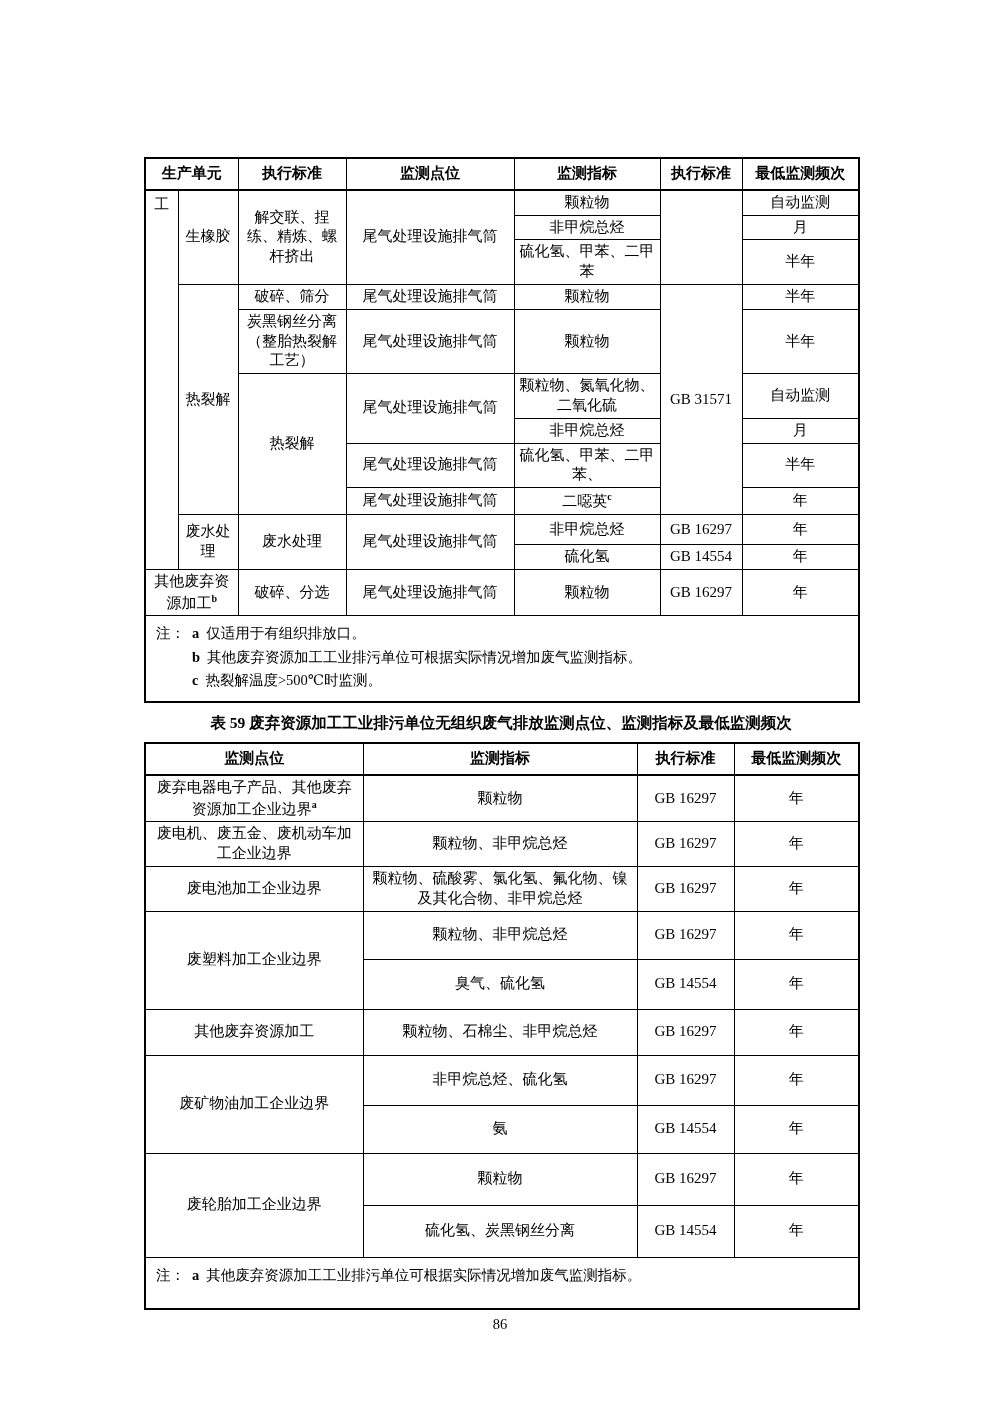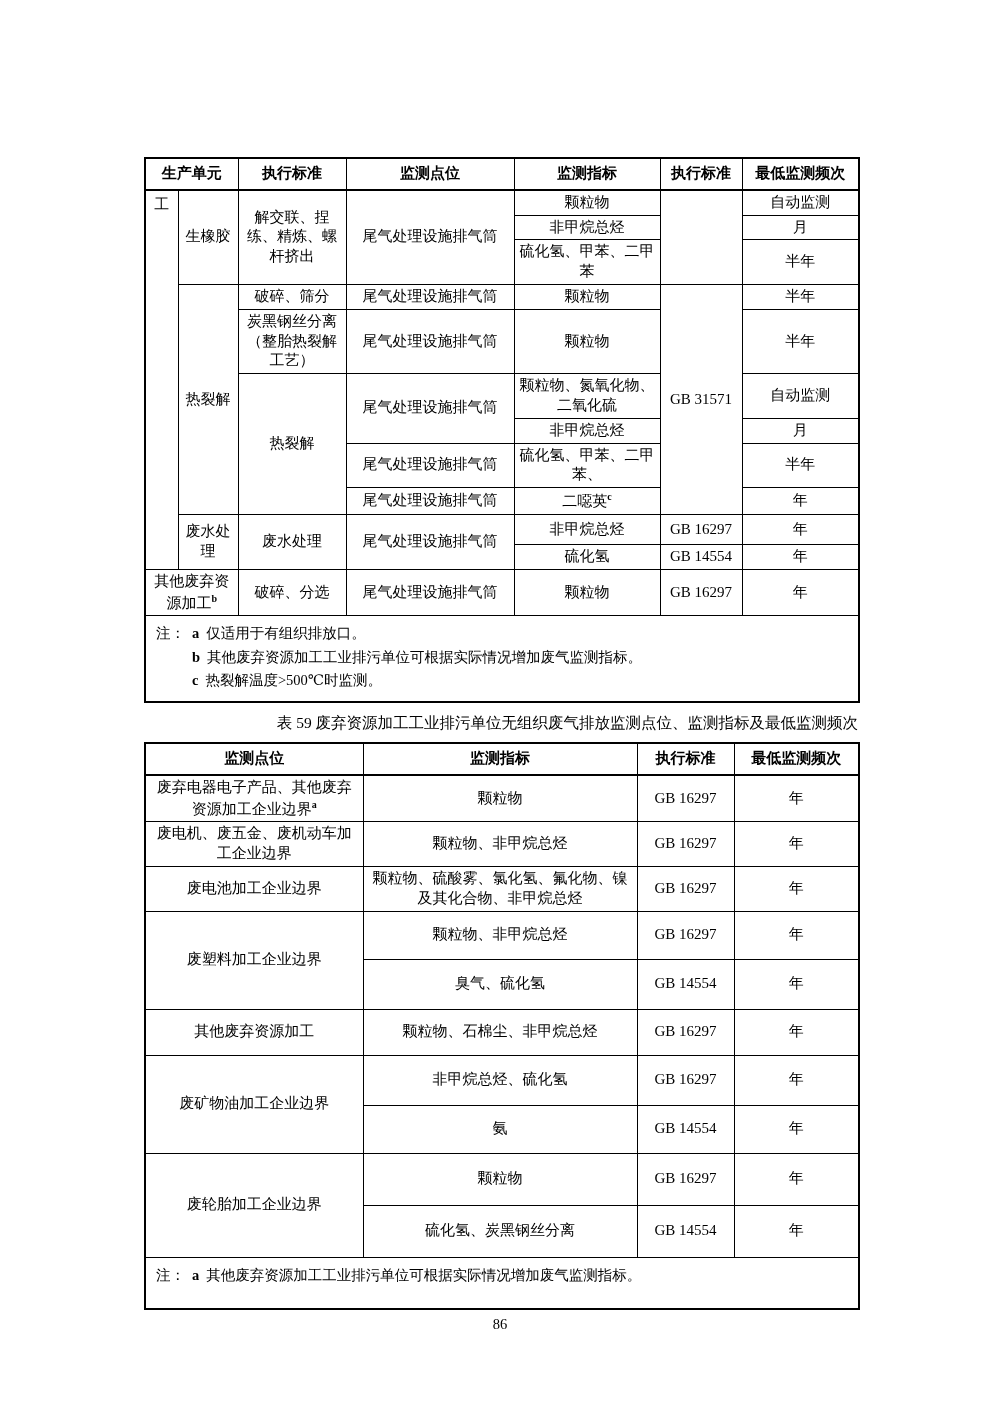--- a/index.html
+++ b/index.html
@@ -42,23 +42,23 @@
   .paragraph {
     margin: 16px 0 10px 6px;
     width: 716px;
     font-size: 16.5px;
     line-height: 1.7;
     text-indent: 2em;
     text-align: justify;
   }
   .table-caption {
     margin: 10px 0 8px 0;
-    font-weight: normal;
+    font-weight: bold;
     font-size: 15.5px;
-    text-align: right;
+    text-align: center;
   }
   .page-number {
     position: absolute;
     top: 1276px; left: 0;
     width: 1000px;
     text-align: center;
     font-size: 14.5px;
   }
 </style>
 </head>

